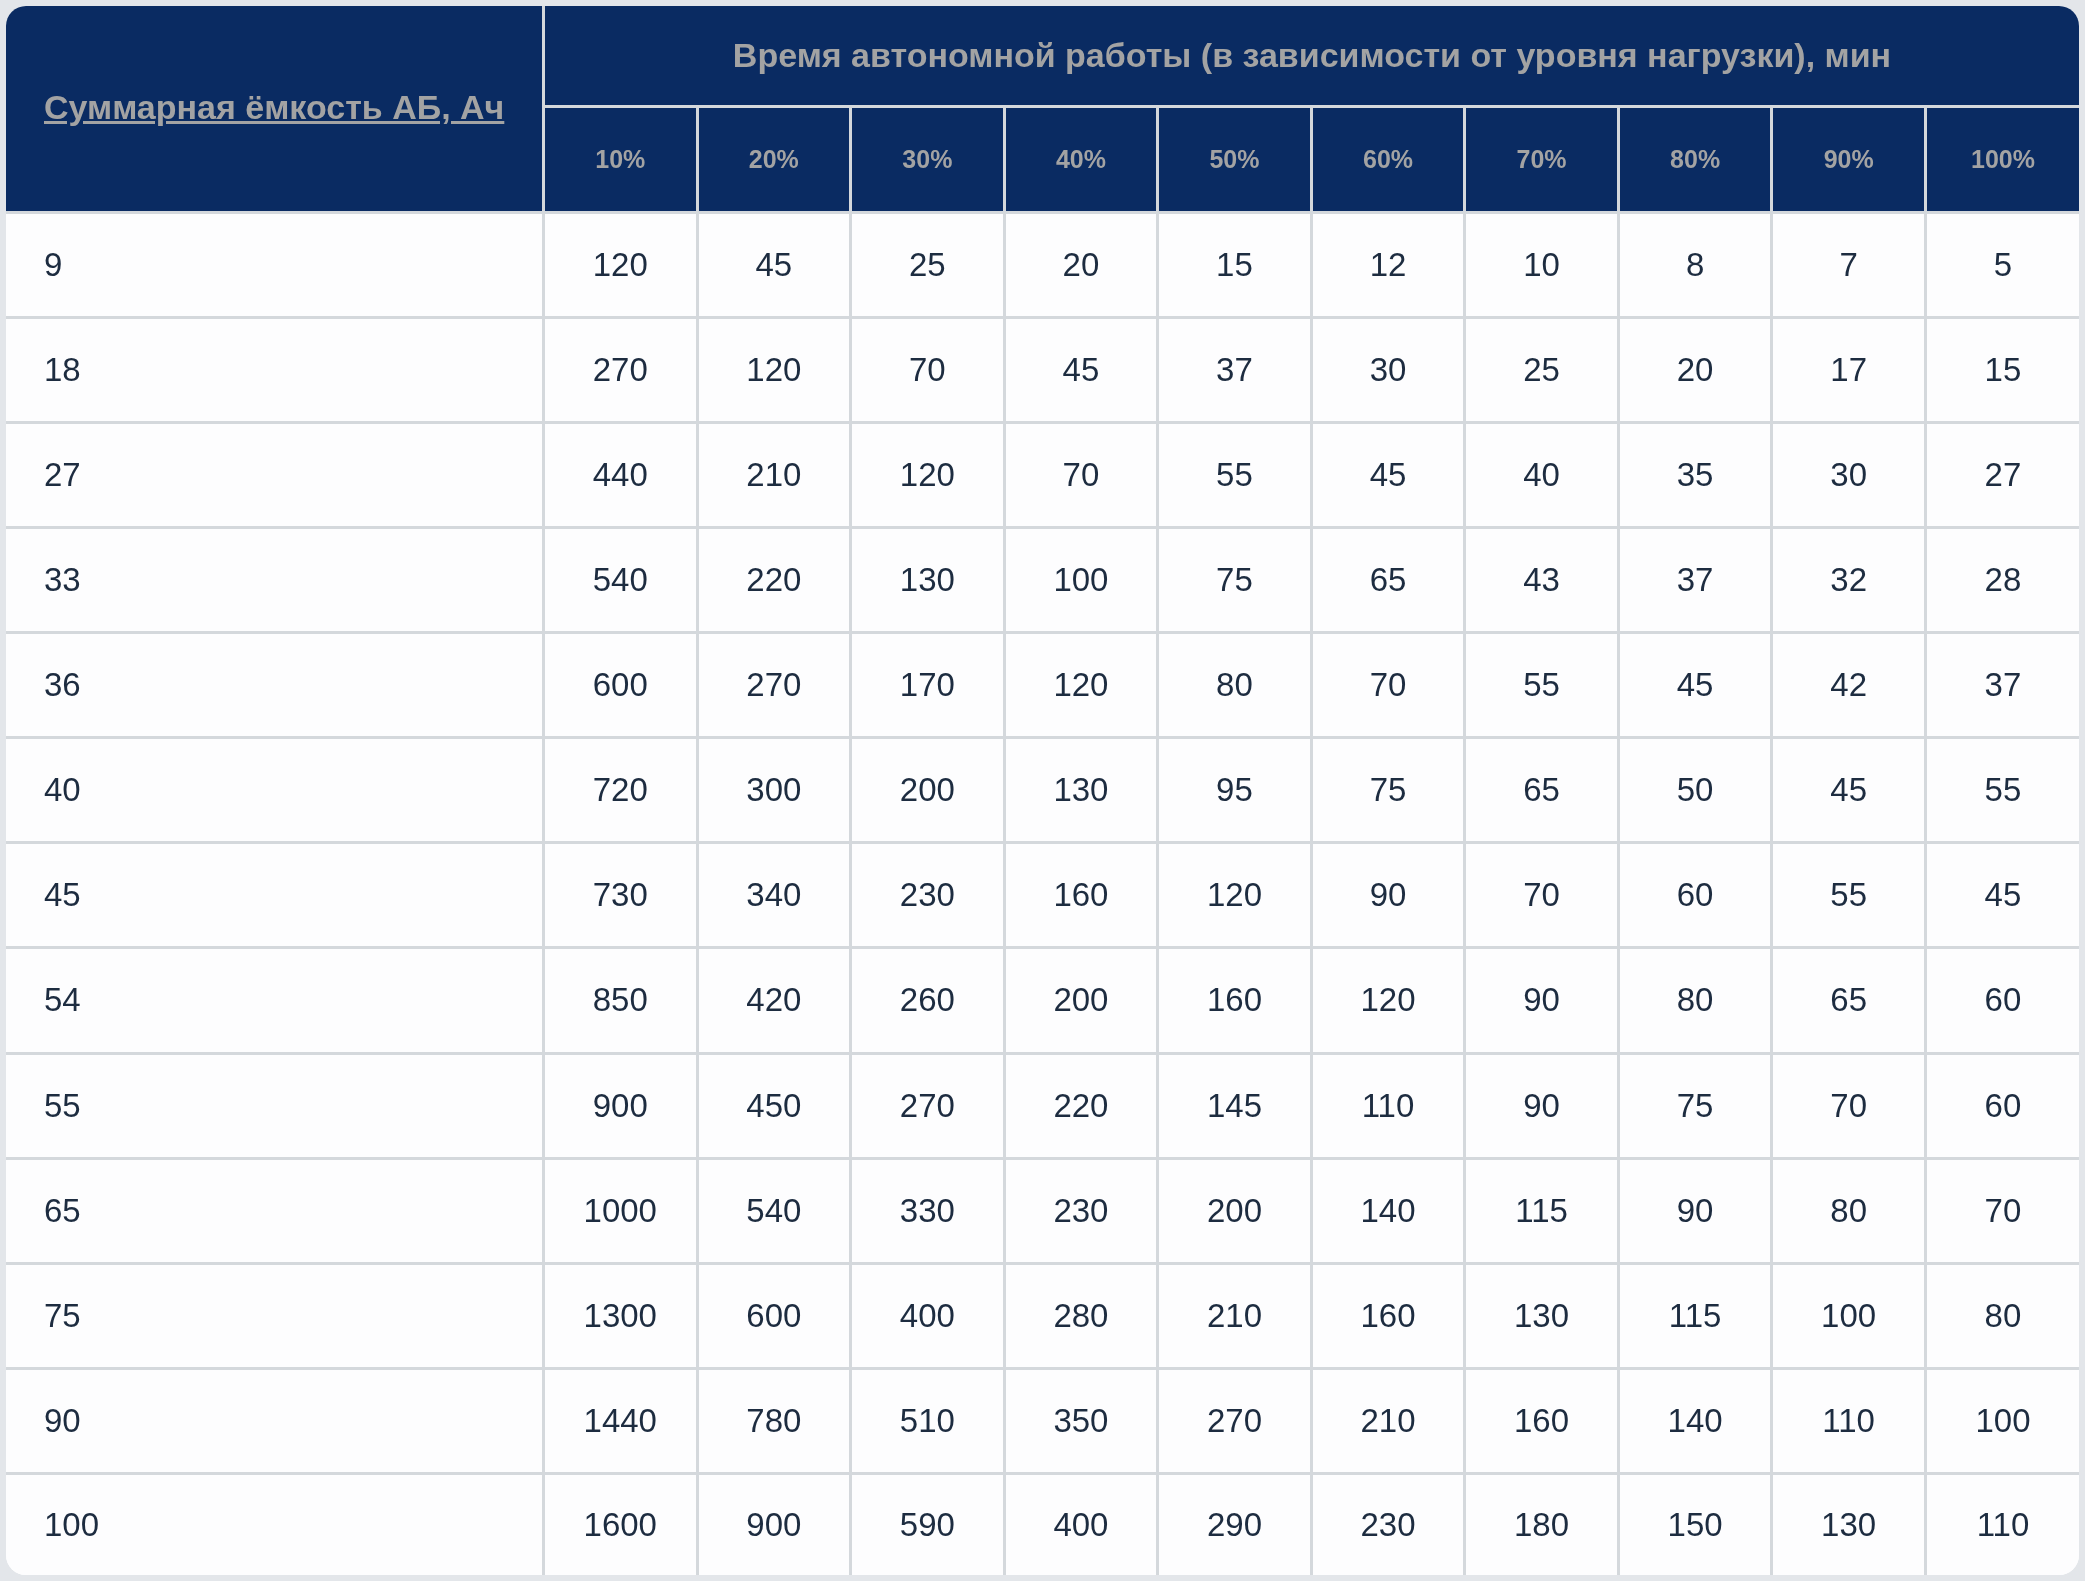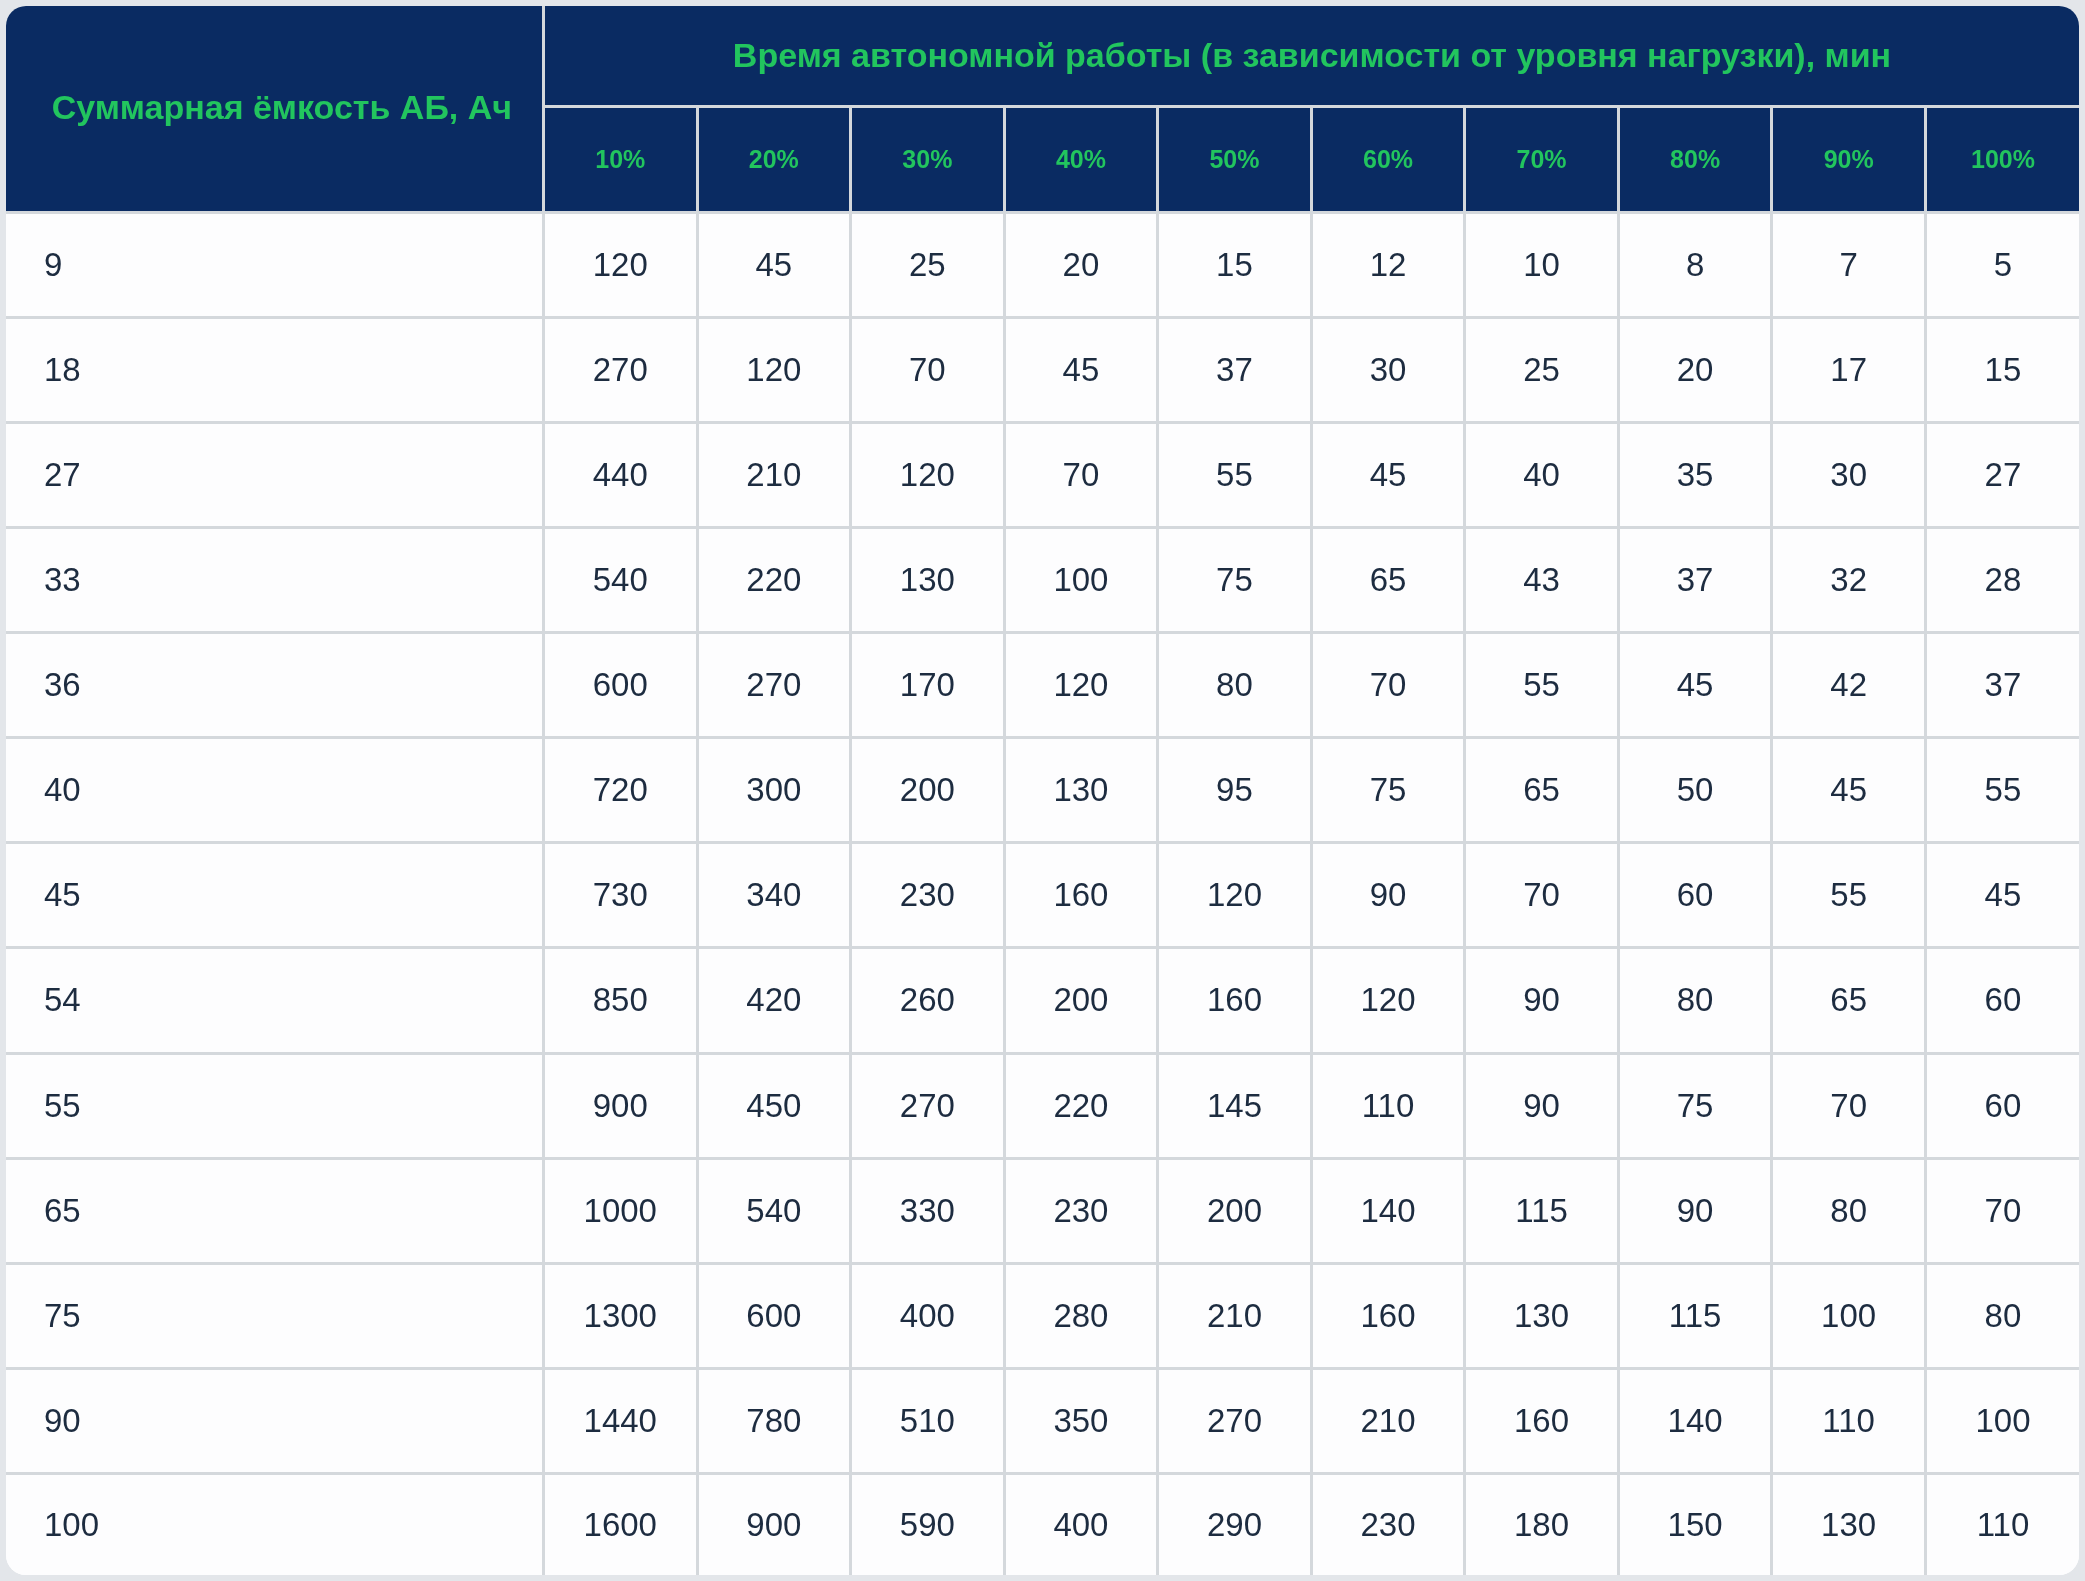--- a/index.html
+++ b/index.html
@@ -28,31 +28,32 @@
     height: 100%;
     border-collapse: collapse;
     border: hidden; 
     table-layout: fixed;
   }
   th, td {
     border: 3px solid #d4d8dc;
   }
   thead th {
     background: #0a2b62;
-    color: #22c55e;
+    color: #a3a3a3;
     font-weight: 700;
   }
   .cap-h {
     width: 468px;
-    text-align: right;
+    text-align: left;
     vertical-align: middle;
     padding-left: 38px;
     padding-right: 30px;
     font-size: 34px;
     line-height: 1.35;
+    text-decoration: underline;
   }
   .group-h {
     text-align: center;
     vertical-align: middle;
     font-size: 34px;
     padding: 0 40px;
   }
   tr.band-row { height: 100px; }
   tr.pct-row  { height: 106px; }
   tr.pct-row th {

